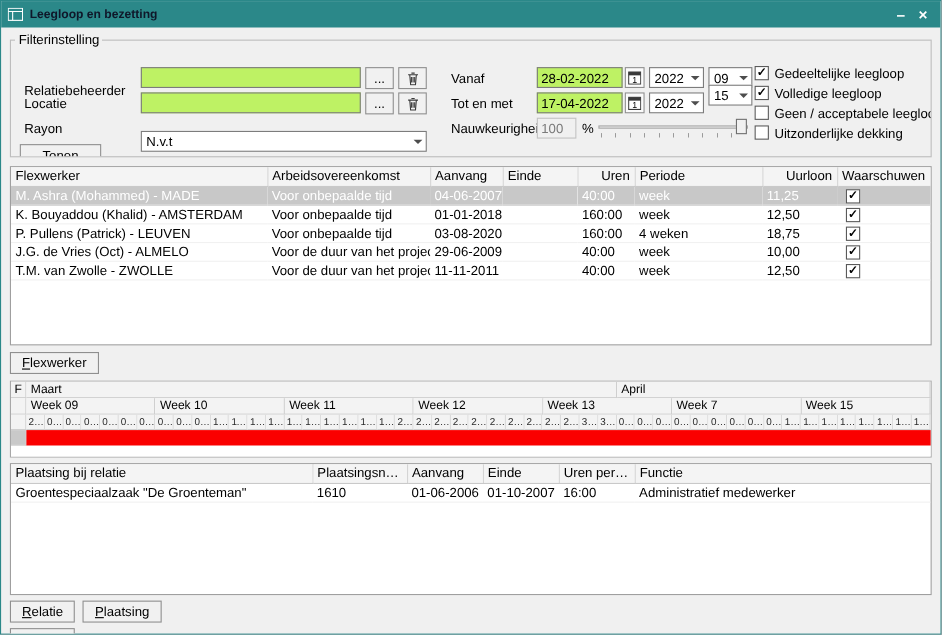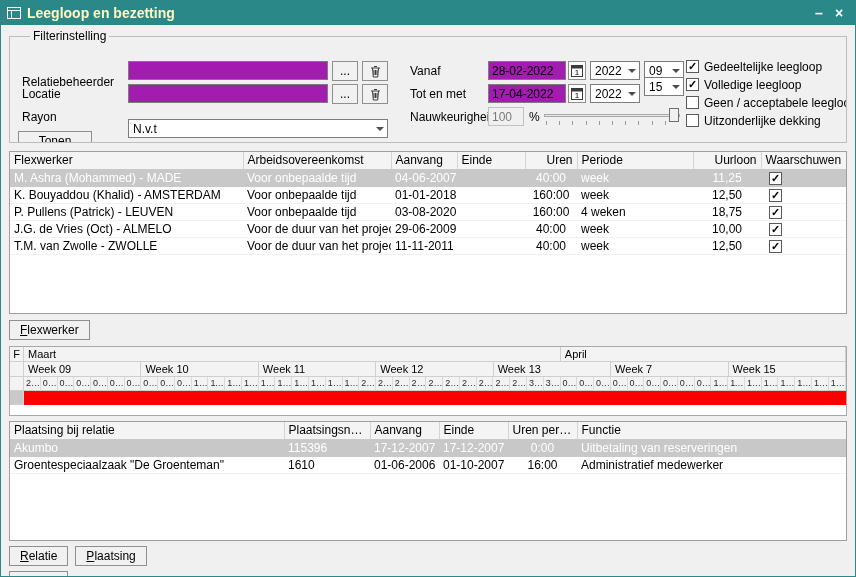--- a/index.html
+++ b/index.html
@@ -5,29 +5,29 @@
   * { box-sizing: border-box; cursor: default; }
   html,body { margin:0; padding:0; background:#777; }
   body { font-family:"Liberation Sans", sans-serif; font-size:12px; color:#000; }
 
   .window { width:856px; height:577px; background:#f0f0f0; border:1px solid #2b8889;
             margin:0; overflow:hidden; position:relative; }
 
   
   .titlebar { height:24px; background:#2b8889; display:flex; align-items:center; padding:0 6px; }
   .tb-icon { display:flex; align-items:center; margin-right:6px; }
-  .tb-title { color:#fef9c3; font-weight:bold; font-size:14px; flex:1; white-space:nowrap; }
+  .tb-title { color:#0f172a; font-weight:bold; font-size:11px; flex:1; white-space:nowrap; }
   .tb-btn { color:#fff; width:20px; text-align:center; font-size:14px; font-weight:bold; line-height:22px; }
 
   
   fieldset.filter { position:relative; margin:4px 8px 0; height:114px; border:1px solid #bdbdbd;
                     padding:0; overflow:hidden; }
-  fieldset.filter legend { margin-left:20px; padding:0 3px; font-size:12px; }
+  fieldset.filter legend { margin-left:4px; padding:0 3px; font-size:12px; }
   .flabel { position:absolute; font-size:12px; white-space:nowrap; }
-  .fin { position:absolute; height:19px; border:1px solid #7c7c7c; background:#a21caf;
+  .fin { position:absolute; height:19px; border:1px solid #7c7c7c; background:#bef264;
          font:12px "Liberation Sans",sans-serif; padding:0 3px; }
   .fin.disabled { background:#f0f0f0; color:#7a7a7a; border-color:#c2c2c2; }
   .mini-btn { position:absolute; width:26px; height:20px; background:#f1f1f1; border:1px solid #8f8f8f;
               display:flex; align-items:center; justify-content:center; font-size:12px; line-height:10px; }
   .cal-btn { position:absolute; width:18px; height:19px; background:#fbfbfb; border:1px solid #8f8f8f;
              display:flex; align-items:center; justify-content:center; }
   .select { position:absolute; height:19px; background:#fff; border:1px solid #7c7c7c;
             display:flex; align-items:center; }
   .select-val { flex:1; padding-left:4px; overflow:hidden; white-space:nowrap; }
   .select-arrow { width:14px; height:100%; display:flex; align-items:center; justify-content:center; flex:none; }
@@ -55,21 +55,21 @@
   
   .grid-wrap { margin:8px 8px 0; border:1px solid #9f9f9f; background:#fff; overflow:hidden; }
   table.grid { width:100%; border-collapse:collapse; table-layout:fixed; }
   .grid th { background:#f4f4f4; border-right:1px solid #d4d4d4; border-bottom:1px solid #c9c9c9;
              font-weight:normal; padding:0 4px; text-align:left; height:17px; overflow:hidden;
              white-space:nowrap; text-overflow:ellipsis; font-size:12px; }
   .grid th:last-child { border-right:none; }
   .grid th.num { text-align:right; }
   .grid td { padding:0 4px; height:17px; font-size:12px; white-space:nowrap; overflow:hidden;
              border-bottom:1px solid #f1f1f1; }
-  .grid td.num { text-align:center; }
+  .grid td.num { text-align:left; }
   .grid td.cbcell { padding-left:8px; }
   .grid tr.sel td { background:#c8c8c8; color:#ffffff; border-bottom-color:#c8c8c8; }
 
   
   .timeline { margin:6px 8px 0; background:#fff; border:1px solid #a8a8a8; }
   .tl-row { display:flex; }
   .tl-gutter { width:14px; flex:none; background:#f3f3f3; border-right:1px solid #cfcfcf;
                border-bottom:1px solid #cfcfcf; font-size:11px; text-align:center; height:15px;
                line-height:14px; overflow:hidden; }
   .tl-months .tl-cell, .tl-weeks .tl-cell { background:#f3f3f3; border-right:1px solid #cfcfcf;
@@ -372,28 +372,20 @@
           <tr id="pl-head">
             <th>Plaatsing bij relatie</th>
             <th>Plaatsingsnummer</th>
             <th>Aanvang</th>
             <th>Einde</th>
             <th>Uren per we...</th>
             <th>Functie</th>
           </tr>
         </thead>
       <tbody id="pl-body">
-          <tr class="sel">
-            <td>Akumbo</td>
-            <td>115396</td>
-            <td>17-12-2007</td>
-            <td>17-12-2007</td>
-            <td class="num">0:00</td>
-            <td>Uitbetaling van reserveringen</td>
-          </tr>
           <tr>
             <td>Groentespeciaalzaak "De Groenteman"</td>
             <td>1610</td>
             <td>01-06-2006</td>
             <td>01-10-2007</td>
             <td class="num">16:00</td>
             <td>Administratief medewerker</td>
           </tr>
         </tbody>
     </table>

